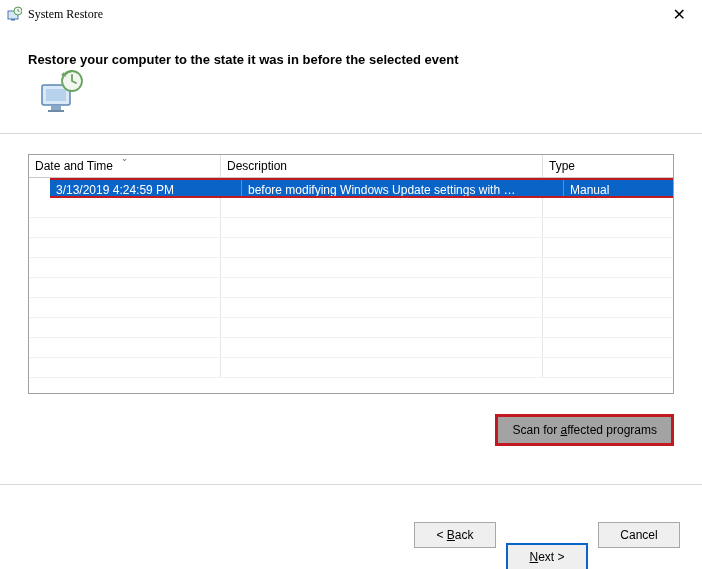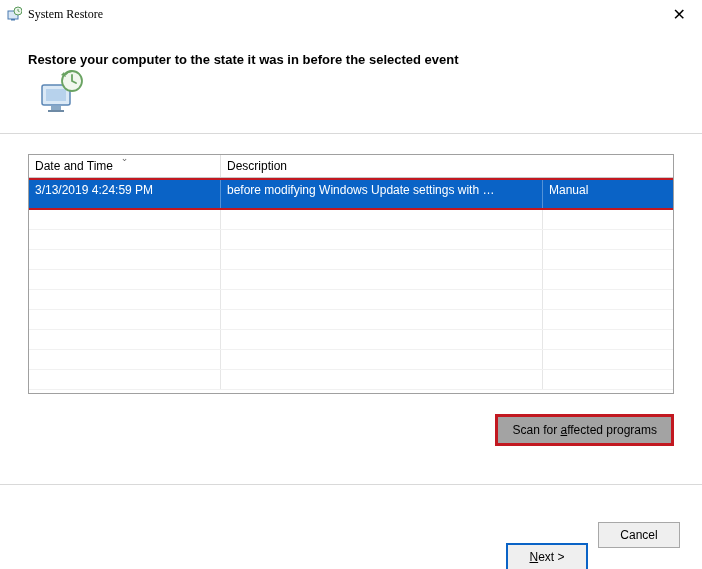--- a/index.html
+++ b/index.html
@@ -107,22 +107,23 @@
     text-overflow: ellipsis;
   }
   .row .cell.dt   { width: 192px; border-right: 1px solid #e6e6e6; }
   .row .cell.desc { width: 322px; border-right: 1px solid #e6e6e6; }
   .row .cell.type { flex: 1; }
   .row.selected {
     background: #0a63c6;
     color: #fff;
     border-top: 2px solid #c21820;
     border-bottom: 2px solid #c21820;
-    height: 32px;
+    height: 20px;
     line-height: 20px;
+    margin-left: 21px;
   }
   .row.selected .cell { border-right-color: rgba(255,255,255,0.3); }
 
   .scan-area {
     display: flex;
     justify-content: flex-end;
     margin-top: 20px;
     padding-right: 0;
   }
   .scan-btn {
@@ -196,20 +197,23 @@
 
   <div class="grid">
     <div class="grid-header">
       <div class="col col-dt">
         <span class="sort-chevron">⌄</span>
         <span>Date and Time</span>
       </div>
       <div class="col col-desc">
         <span>Description</span>
       </div>
+      <div class="col col-type">
+        <span>Type</span>
+      </div>
     </div>
     <div class="grid-body">
       <div class="row selected">
         <div class="cell dt">3/13/2019 4:24:59 PM</div>
         <div class="cell desc">before modifying Windows Update settings with …</div>
         <div class="cell type">Manual</div>
       </div>
       <div class="row">
           <div class="cell dt"></div>
           <div class="cell desc"></div>
@@ -261,19 +265,22 @@
   <div class="scan-area">
     <div class="scan-btn">
       <span>Scan for </span><span class="ul">a</span><span>ffected programs</span>
     </div>
   </div>
 </div>
 
 <div class="footer-sep"></div>
 
 <div class="footer">
+  <div class="btn">
+    <span>&lt; </span><span class="ul">B</span><span>ack</span>
+  </div>
   <div class="btn default">
     <span class="ul">N</span><span>ext &gt;</span>
   </div>
   <div class="btn">
     <span>Cancel</span>
   </div>
 </div>
 
 </body></html>

